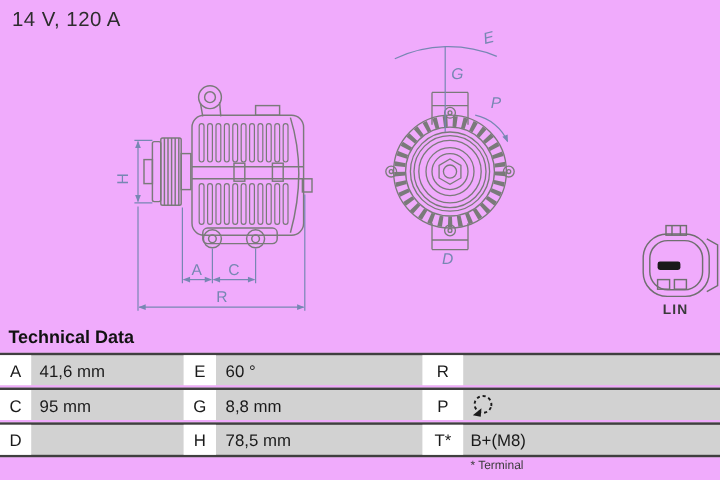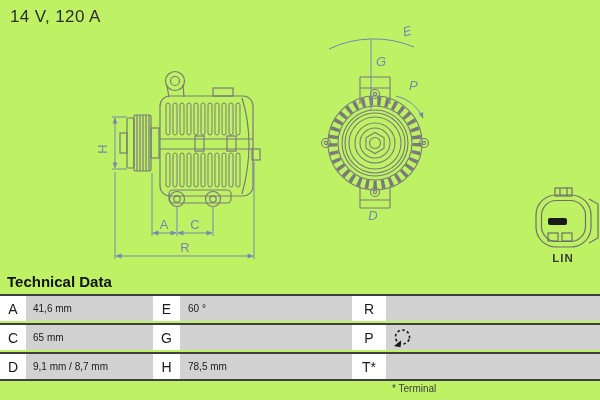--- a/index.html
+++ b/index.html
@@ -1,34 +1,34 @@
 <!DOCTYPE html>
 <html><head>
 <meta charset="utf-8">
 <style>
   html,body{margin:0;padding:0;background:#ffffff;}
-  .stage{position:relative;width:600px;height:400px;background:#bef264;overflow:hidden;
+  .stage{position:relative;width:600px;height:400px;background:#f0abfc;overflow:hidden;
          font-family:"Liberation Sans",sans-serif;}
   .title{position:absolute;left:10px;top:7px;font-size:17px;color:#2d2d2d;letter-spacing:.4px;}
   svg.diagram{position:absolute;left:0;top:0;}
 
   
   .diml{font-family:"Liberation Sans",sans-serif;font-size:13px;fill:#7787b3;}
   .dimr{font-family:"Liberation Sans",sans-serif;font-size:13px;font-style:italic;fill:#7787b3;}
   .lin{font-family:"Liberation Sans",sans-serif;font-size:11.5px;font-weight:600;fill:#3a3a3a;letter-spacing:1px;}
 
   
   .tech{position:absolute;left:0;top:273px;width:600px;height:119px;}
   .tech-heading{position:absolute;left:7px;top:0;font-size:15px;font-weight:bold;color:#121212;}
   .trow{position:absolute;left:0;width:600px;height:25px;background:#d2d2d2;border-top:2px solid #3f3f3f;}
   .trow.r1{top:21px}.trow.r2{top:50px}.trow.r3{top:79px;border-bottom:2px solid #3f3f3f;}
   .kbox{position:absolute;top:0;bottom:0;background:#ffffff;display:flex;align-items:center;
         justify-content:center;font-size:14px;color:#1a1a1a;}
   .k1{left:0;width:26px}.k2{left:153px;width:27px}.k3{left:352px;width:34px}
-  .val{position:absolute;top:0;bottom:0;display:flex;align-items:center;font-size:10px;color:#1a1a1a;white-space:nowrap;}
+  .val{position:absolute;top:0;bottom:0;display:flex;align-items:center;font-size:14px;color:#1a1a1a;white-space:nowrap;}
   .v1{left:33px}.v2{left:188px}.v3{left:392px}
   .footnote{position:absolute;left:392px;top:110px;font-size:10px;color:#3c3c3c;}
 </style>
 </head>
 <body>
 
 <div class="stage">
 
   <div class="title">14 V, 120 A</div>
 
@@ -176,34 +176,35 @@
     <div class="trow r1">
       <div class="kbox k1">A</div>
       <div class="val v1">41,6 mm</div>
       <div class="kbox k2">E</div>
       <div class="val v2">60 °</div>
       <div class="kbox k3">R</div>
     </div>
 
     <div class="trow r2">
       <div class="kbox k1">C</div>
-      <div class="val v1">65 mm</div>
+      <div class="val v1">95 mm</div>
       <div class="kbox k2">G</div>
+      <div class="val v2">8,8 mm</div>
       <div class="kbox k3">P</div>
       <div class="val v3">
         <svg width="20" height="21" viewBox="0 0 20 21">
           <circle cx="10.5" cy="10" r="7" fill="none" stroke="#1a1a1a" stroke-width="1.6" stroke-dasharray="2.6 2.4" transform="rotate(20 10.5 10)"></circle>
           <polygon points="2,19 9.2,13.2 8.6,20.2" fill="#1a1a1a"></polygon>
         </svg>
       </div>
     </div>
 
     <div class="trow r3">
       <div class="kbox k1">D</div>
-      <div class="val v1">9,1 mm / 8,7 mm</div>
       <div class="kbox k2">H</div>
       <div class="val v2">78,5 mm</div>
       <div class="kbox k3">T*</div>
+      <div class="val v3">B+(M8)</div>
     </div>
 
     <div class="footnote">* Terminal</div>
   </div>
 </div>
 
 </body></html>

